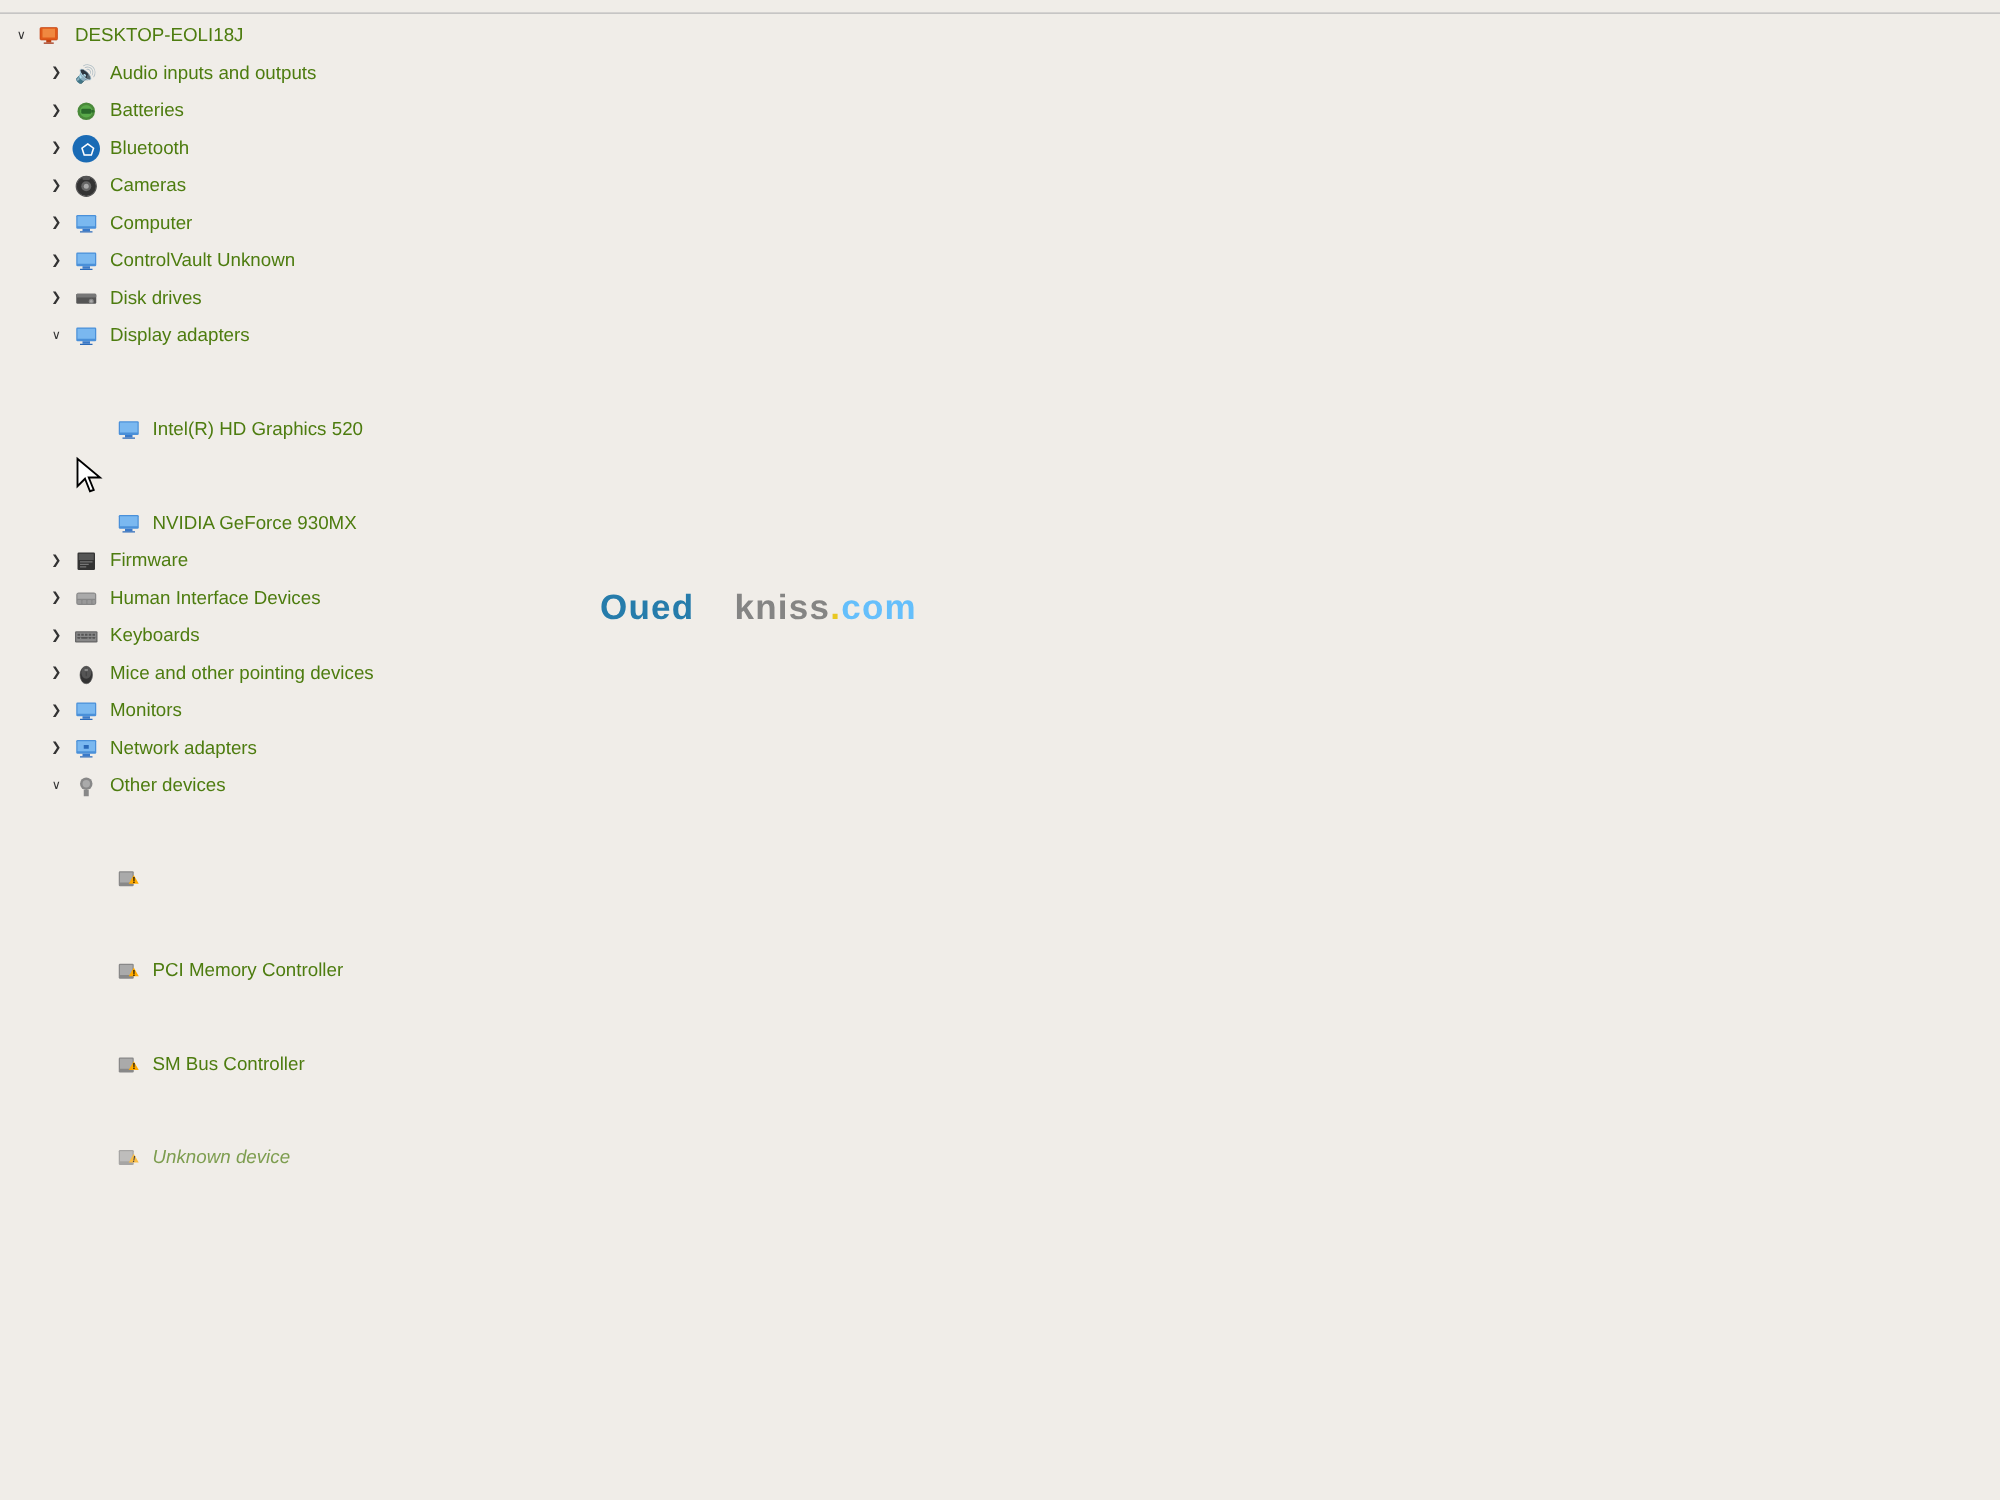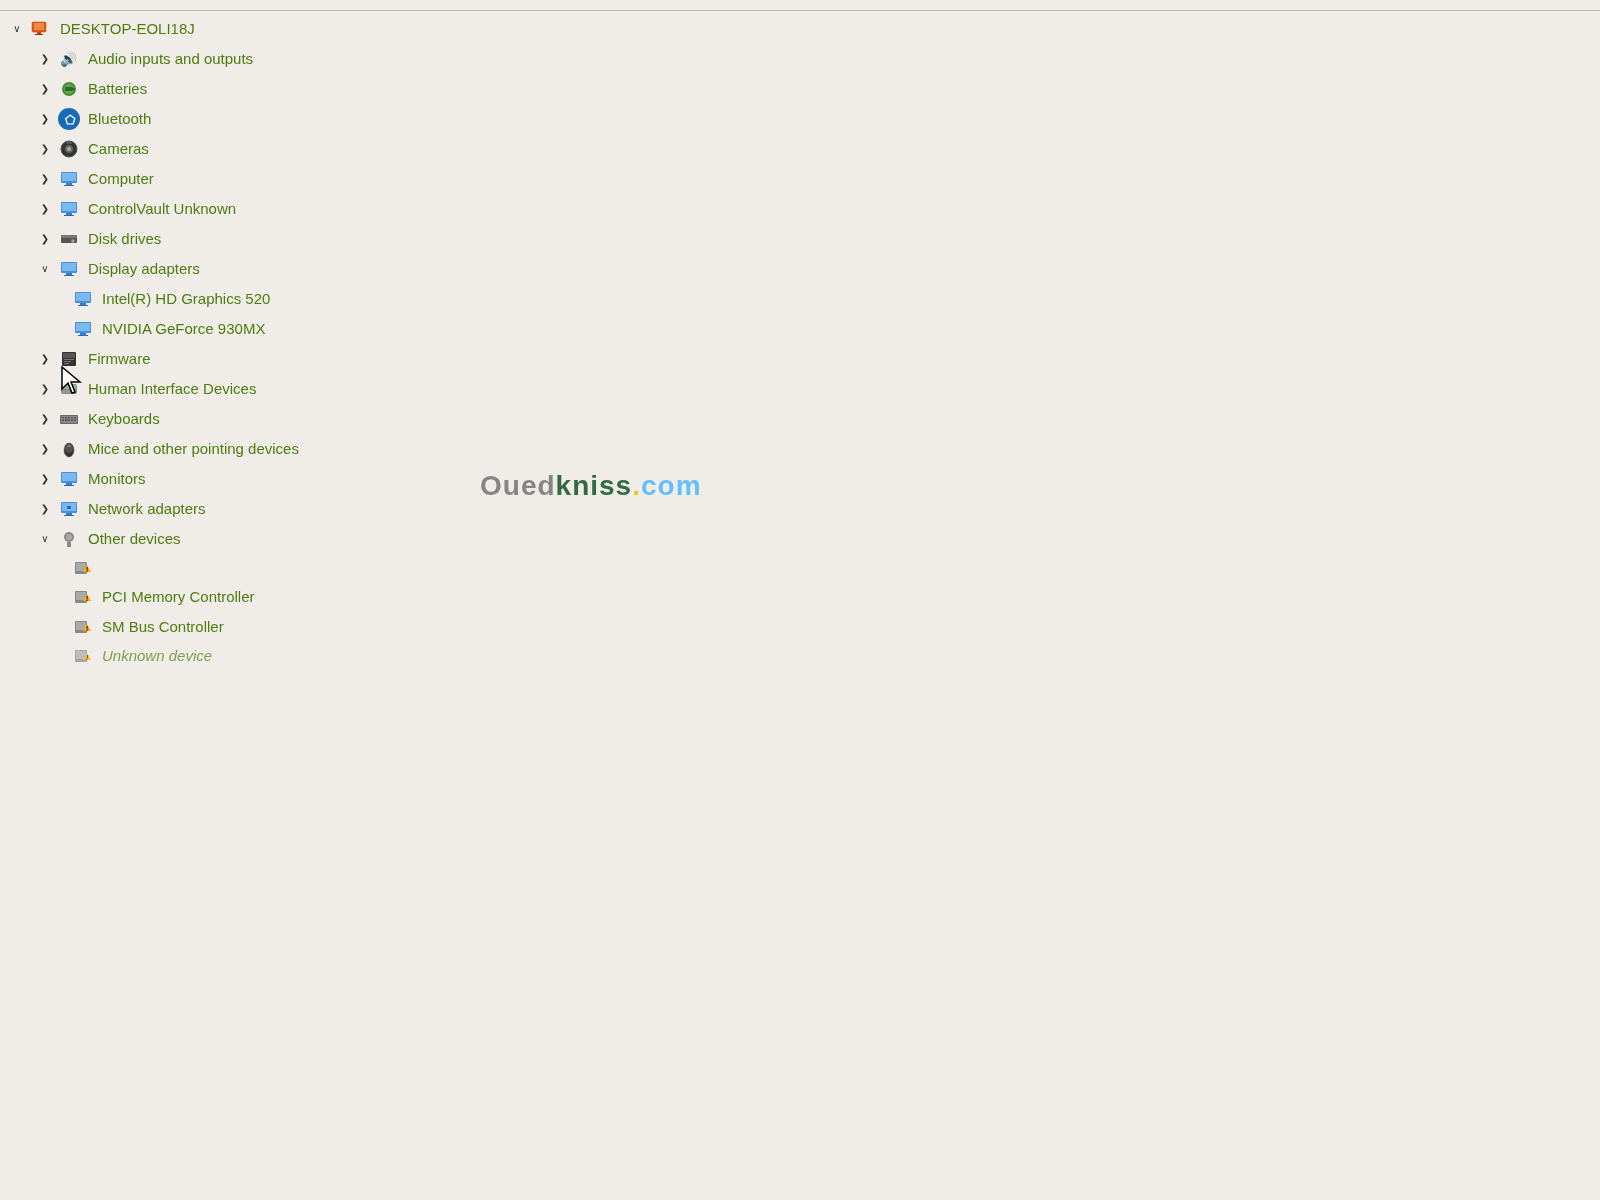--- a/index.html
+++ b/index.html
@@ -32,25 +32,26 @@
       left: 480px;
       font-size: 28px;
       font-weight: bold;
       opacity: 0.85;
       pointer-events: none;
       z-index: 10;
       letter-spacing: 1px;
     }
 
     .watermark-oued {
+      color: #0369a1;
+    }
+
+    .watermark-kniss {
       color: #737373;
-    }
-
-    .watermark-kniss {
-      color: #14532d;
+      margin-left: 32px;
     }
 
     .watermark-dot {
       color: #e8c200;
     }
 
     .watermark-com {
       color: #4db8ff;
     }
 
@@ -98,21 +99,22 @@
     
     .level-0 {
       padding-left: 8px;
     }
 
     .level-1 {
       padding-left: 36px;
     }
 
     .level-2 {
-      padding-left: 50px;
+      padding-left: 70px;
+      margin-top: 45px;
     }
 
     .icon-speaker {
       color: #555;
       font-size: 14px;
     }
 
     .icon-bluetooth {
       background: #1a6bb5;
       border-radius: 50%;

